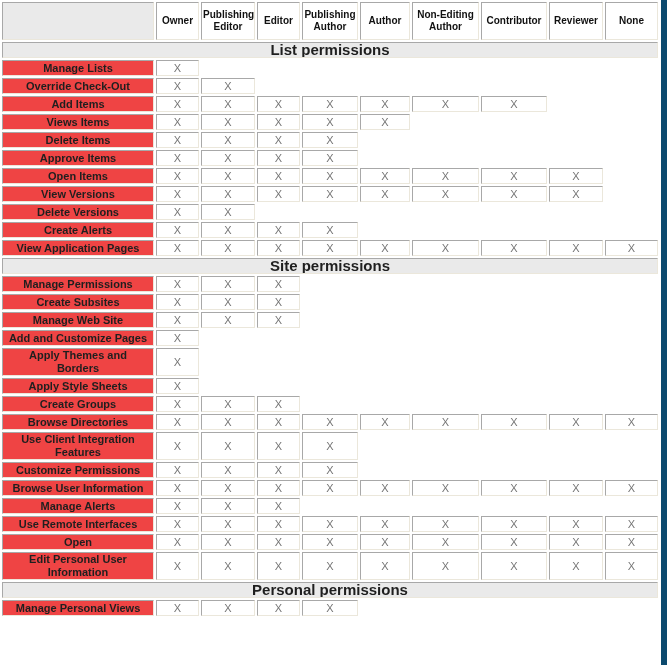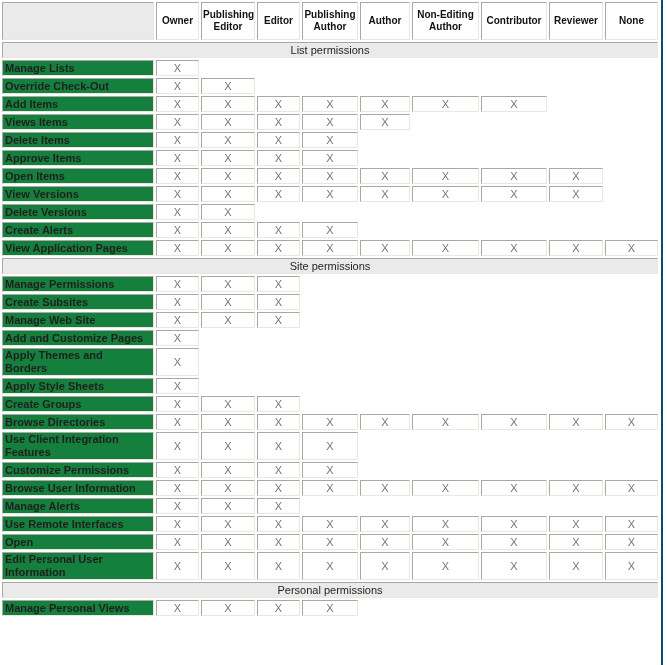--- a/index.html
+++ b/index.html
@@ -5,21 +5,21 @@
   html, body {
     margin: 0; padding: 0;
     width: 667px; height: 665px;
     overflow: hidden;
     background: #ffffff;
     font-family: "Liberation Sans", sans-serif;
   }
   .table-wrap {
     width: 661px;
     height: 665px;
-    border-right: 2px solid #0c4a6e;
+    border-right: 7px solid #0c4a6e;
     overflow: hidden;
   }
   table.perm {
     border-collapse: separate;
     border-spacing: 2px;
     table-layout: fixed;
     width: 660px;
   }
   td {
     box-sizing: border-box;
@@ -36,37 +36,37 @@
     font-size: 10px;
     line-height: 12px;
     color: #111111;
     text-align: center;
     vertical-align: middle;
     padding: 0 1px;
   }
   tr.header-row td { height: 38px; }
   td.section-cell {
     background: #eaeaea;
-    font-weight: normal;
-    font-size: 11px;
+    font-weight: bold;
+    font-size: 15px;
     line-height: 12px;
     color: #1f1f1f;
     text-align: center;
     vertical-align: middle;
     height: 13px;
     margin-left: 20px;
   }
   tr.data-row td { height: 14px; }
   td.label-cell {
-    background: #15803d;
+    background: #ef4444;
     font-weight: bold;
     font-size: 11px;
     line-height: 13px;
     color: #1f1f1f;
-    text-align: left;
+    text-align: center;
     vertical-align: middle;
     white-space: pre-line;
     padding: 0 2px;
   }
   td.mark-cell {
     background: #ffffff;
     font-size: 11px;
     line-height: 12px;
     color: #767676;
     text-align: center;

